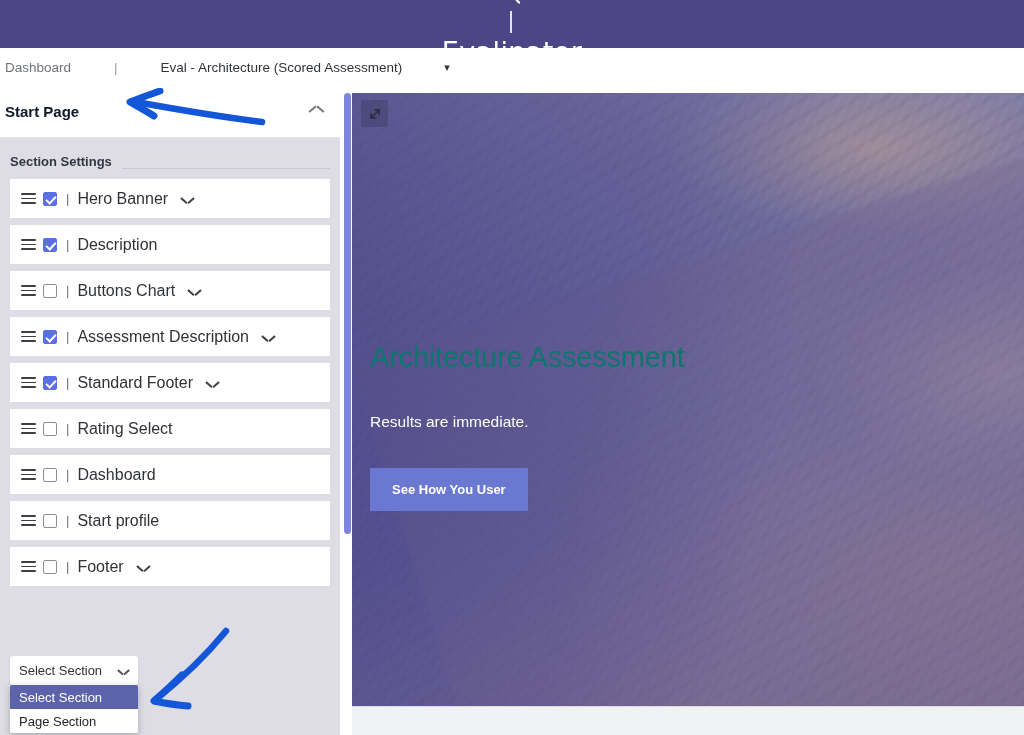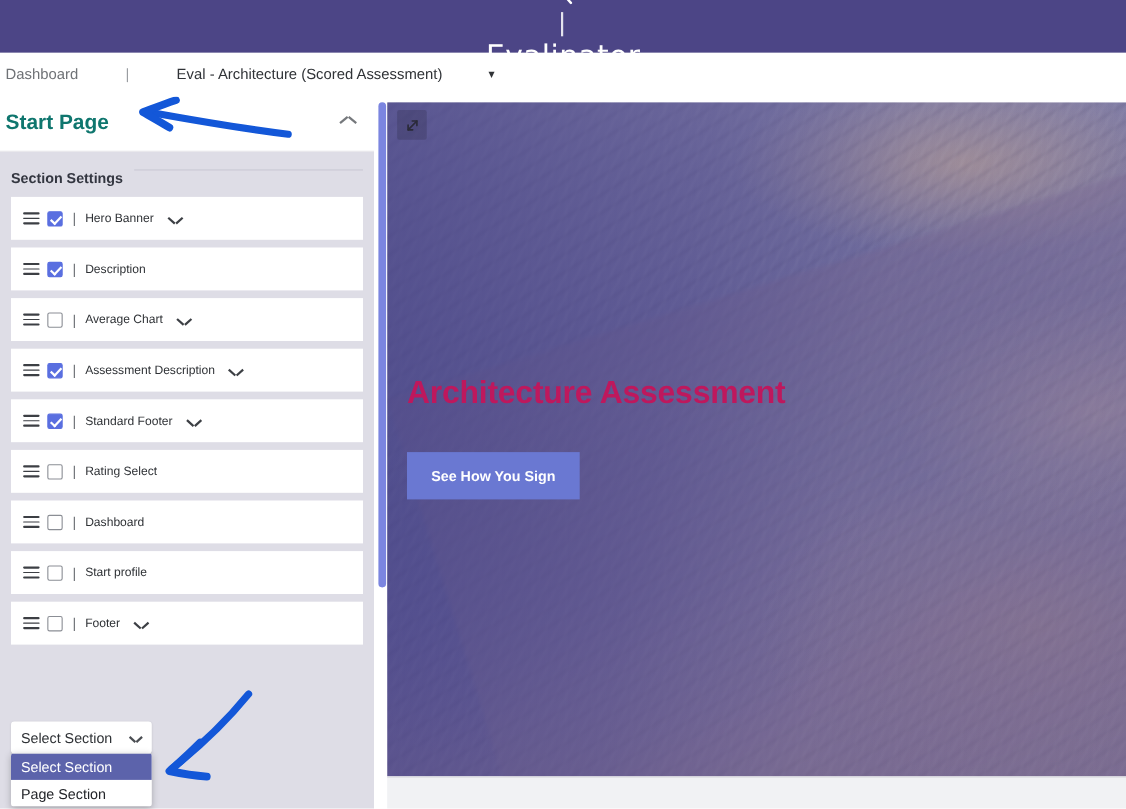--- a/index.html
+++ b/index.html
@@ -47,40 +47,40 @@
     position: absolute; top: 86px; left: 0;
     width: 340px; height: 649px;
     background: #ffffff;
   }
   .panel-head {
     height: 52px; background: #ffffff;
     display: flex; align-items: center;
     padding: 0 16px 0 5px;
     border-bottom: 1px solid #e6e6ea;
   }
-  .panel-title { font-size: 19px; font-weight: bold; color: #0f766e; text-align: center; }
+  .panel-title { font-size: 15px; font-weight: bold; color: #0f172a; text-align: center; }
   .panel-head-spacer { flex: 1; }
   .chevron-up {
     width: 15px; height: 9px; position: relative; cursor: pointer;
   }
   .chevron-up::before, .chevron-up::after {
     content: ""; position: absolute; top: 4px; width: 9px; height: 1.6px;
     background: #75787c;
   }
   .chevron-up::before { left: 0;  transform: rotate(-40deg); transform-origin: left center; }
   .chevron-up::after  { right: 0; transform: rotate(40deg);  transform-origin: right center; }
 
   .panel-body {
     height: 597px;
     background: #dedde6;
     padding: 0 10px;
     position: relative;
   }
   .section-head {
-    display: flex; align-items: flex-start; gap: 10px;
+    display: flex; align-items: flex-end; gap: 10px;
     padding: 16px 0 10px 0;
   }
   .section-head-label {
     font-size: 13px; font-weight: bold; color: #333640;
     white-space: nowrap;
   }
   .section-head-rule { flex: 1; height: 1px; background: #c9c8d4; }
 
   .sec-list { display: flex; flex-direction: column; gap: 7px; }
   .sec-row {
@@ -100,21 +100,21 @@
     border: 1.4px solid #8b8e95; background: #ffffff;
     position: relative; cursor: pointer; flex: none;
   }
   .cbox.on { background: #5a6fe0; border-color: #5a6fe0; }
   .cbox.on::after {
     content: ""; position: absolute; left: 4px; top: 1px;
     width: 4px; height: 8px; border: solid #ffffff;
     border-width: 0 2px 2px 0; transform: rotate(43deg);
   }
   .pipe { color: #6d7075; font-size: 13px; margin: 0 1px 0 2px; }
-  .sec-label { font-size: 11px; color: #2f3236; }
+  .sec-label { font-size: 16px; color: #2f3236; }
   .chev-down {
     width: 13px; height: 8px; position: relative; margin-left: 6px; cursor: pointer;
   }
   .chev-down::before, .chev-down::after {
     content: ""; position: absolute; top: 2px; width: 8px; height: 1.9px; background: #3c3f44;
   }
   .chev-down::before { left: 0;  transform: rotate(42deg);  transform-origin: left center; }
   .chev-down::after  { right: 0; transform: rotate(-42deg); transform-origin: right center; }
 
   
@@ -182,21 +182,21 @@
   }
   .expand-btn {
     position: absolute; left: 9px; top: 7px;
     width: 27px; height: 27px; border-radius: 2px;
     background: rgba(0,0,0,.14);
     display: flex; align-items: center; justify-content: center;
     cursor: pointer;
   }
   .hero-content { position: absolute; left: 18px; top: 248px; }
   .hero-title {
-    color: #be185d; font-size: 29px; font-weight: bold;
+    color: #0f766e; font-size: 29px; font-weight: normal;
     letter-spacing: -.2px;
   }
   .hero-sub { color: #ffffff; font-size: 15.5px; margin-top: 39px; }
   .hero-cta {
     margin-top: 37px; display: inline-block;
     background: #6a78d2; color: #ffffff;
     font-size: 13px; font-weight: bold;
     padding: 14px 22px; cursor: pointer;
   }
   .preview-foot {
@@ -283,21 +283,21 @@
       </div>
 
       <div class="sec-row">
         <span class="drag-handle">
             <span></span>
             <span></span>
             <span></span>
           </span>
         <span class="cbox"></span>
         <span class="pipe">|</span>
-        <span class="sec-label">Average Chart</span>
+        <span class="sec-label">Buttons Chart</span>
         <span class="chev-down"></span>
       </div>
 
       <div class="sec-row">
         <span class="drag-handle">
             <span></span>
             <span></span>
             <span></span>
           </span>
         <span class="cbox on"></span>
@@ -389,21 +389,22 @@
   <div class="expand-btn">
     <svg width="14" height="14" viewBox="0 0 14 14">
       <line x1="3" y1="11" x2="11" y2="3" stroke="#2a2a38" stroke-width="1.5" stroke-linecap="round"></line>
       <polyline points="11,7.2 11,3 6.8,3" fill="none" stroke="#2a2a38" stroke-width="1.5" stroke-linecap="round" stroke-linejoin="round"></polyline>
       <polyline points="3,6.8 3,11 7.2,11" fill="none" stroke="#2a2a38" stroke-width="1.5" stroke-linecap="round" stroke-linejoin="round"></polyline>
     </svg>
   </div>
 
   <div class="hero-content">
     <div class="hero-title">Architecture Assessment</div>
-    <div class="hero-cta">See How You Sign</div>
+    <div class="hero-sub">Results are immediate.</div>
+    <div class="hero-cta">See How You User</div>
   </div>
 </div>
 <div class="preview-foot"></div>
 
 <div class="vscroll"></div>
 
 <div class="anno anno-1">
   <svg width="160" height="40" viewBox="0 0 160 40">
     <path d="M152,34 C120,30 70,22 26,14" fill="none" stroke="#1357d8" stroke-width="6.5" stroke-linecap="round"></path>
     <path d="M50,3 C38,7 28,11 20,14 C27,18 36,23 44,28" fill="none" stroke="#1357d8" stroke-width="7" stroke-linecap="round" stroke-linejoin="round"></path>

